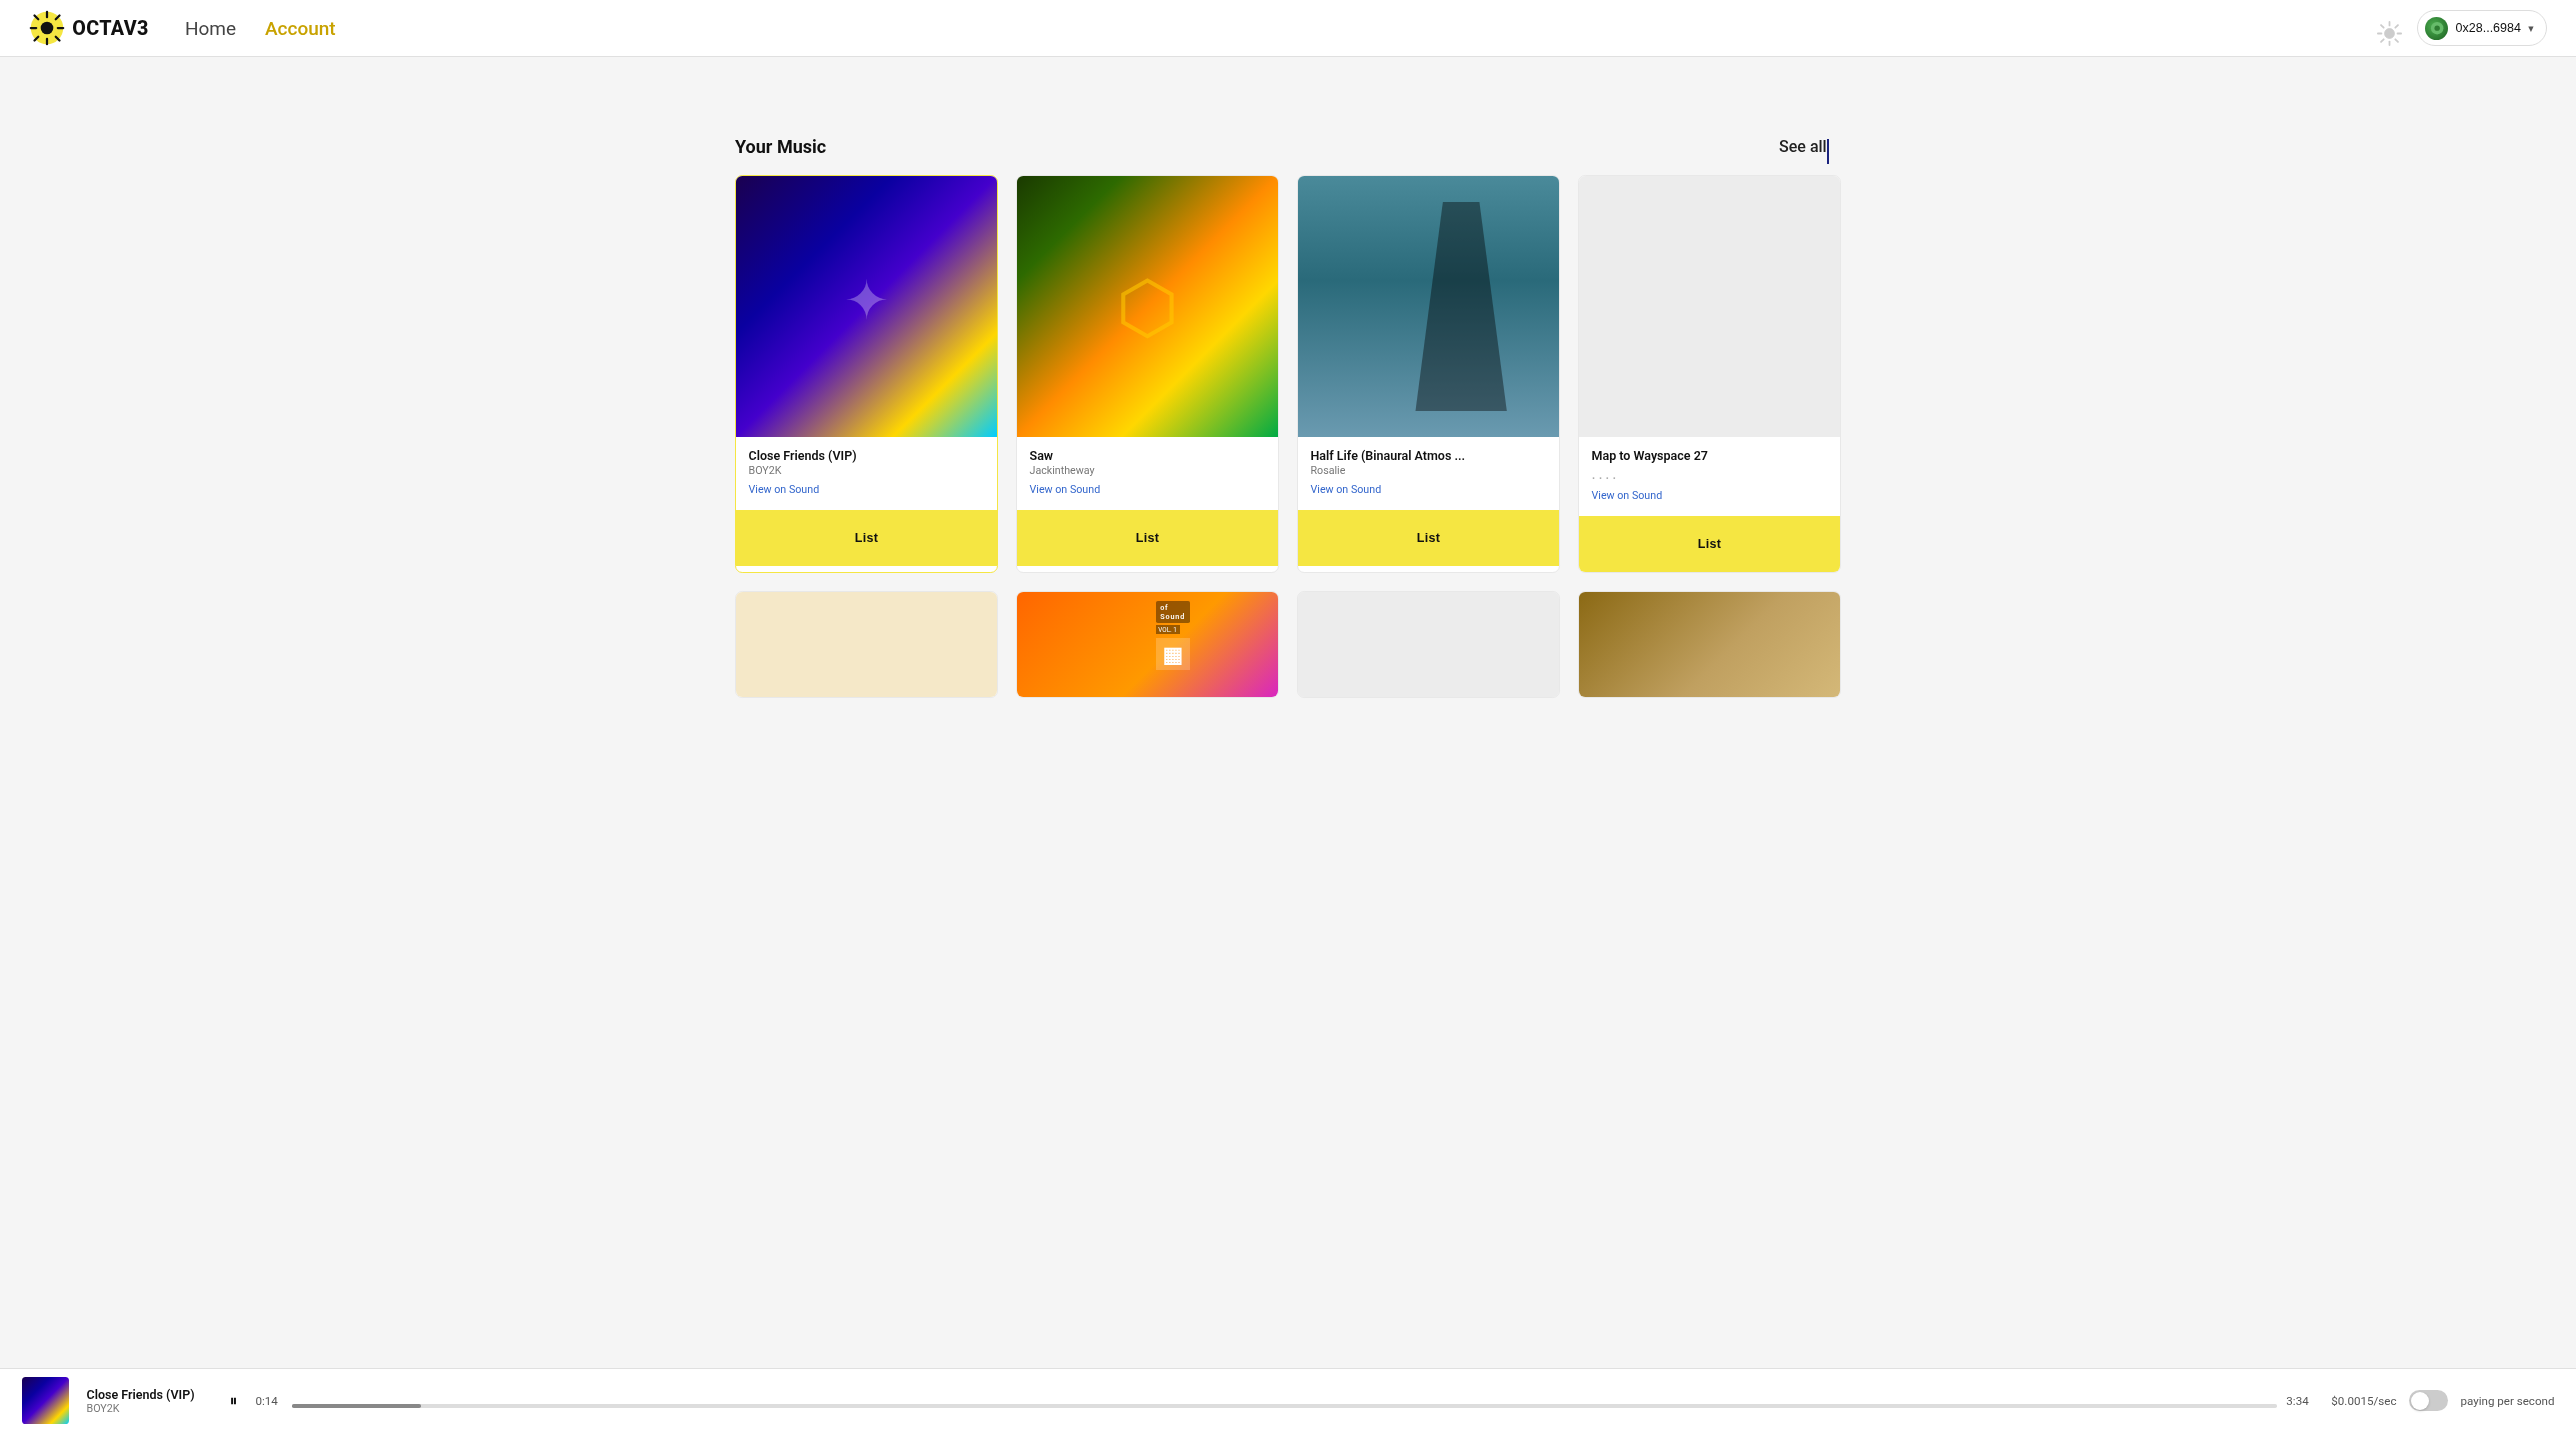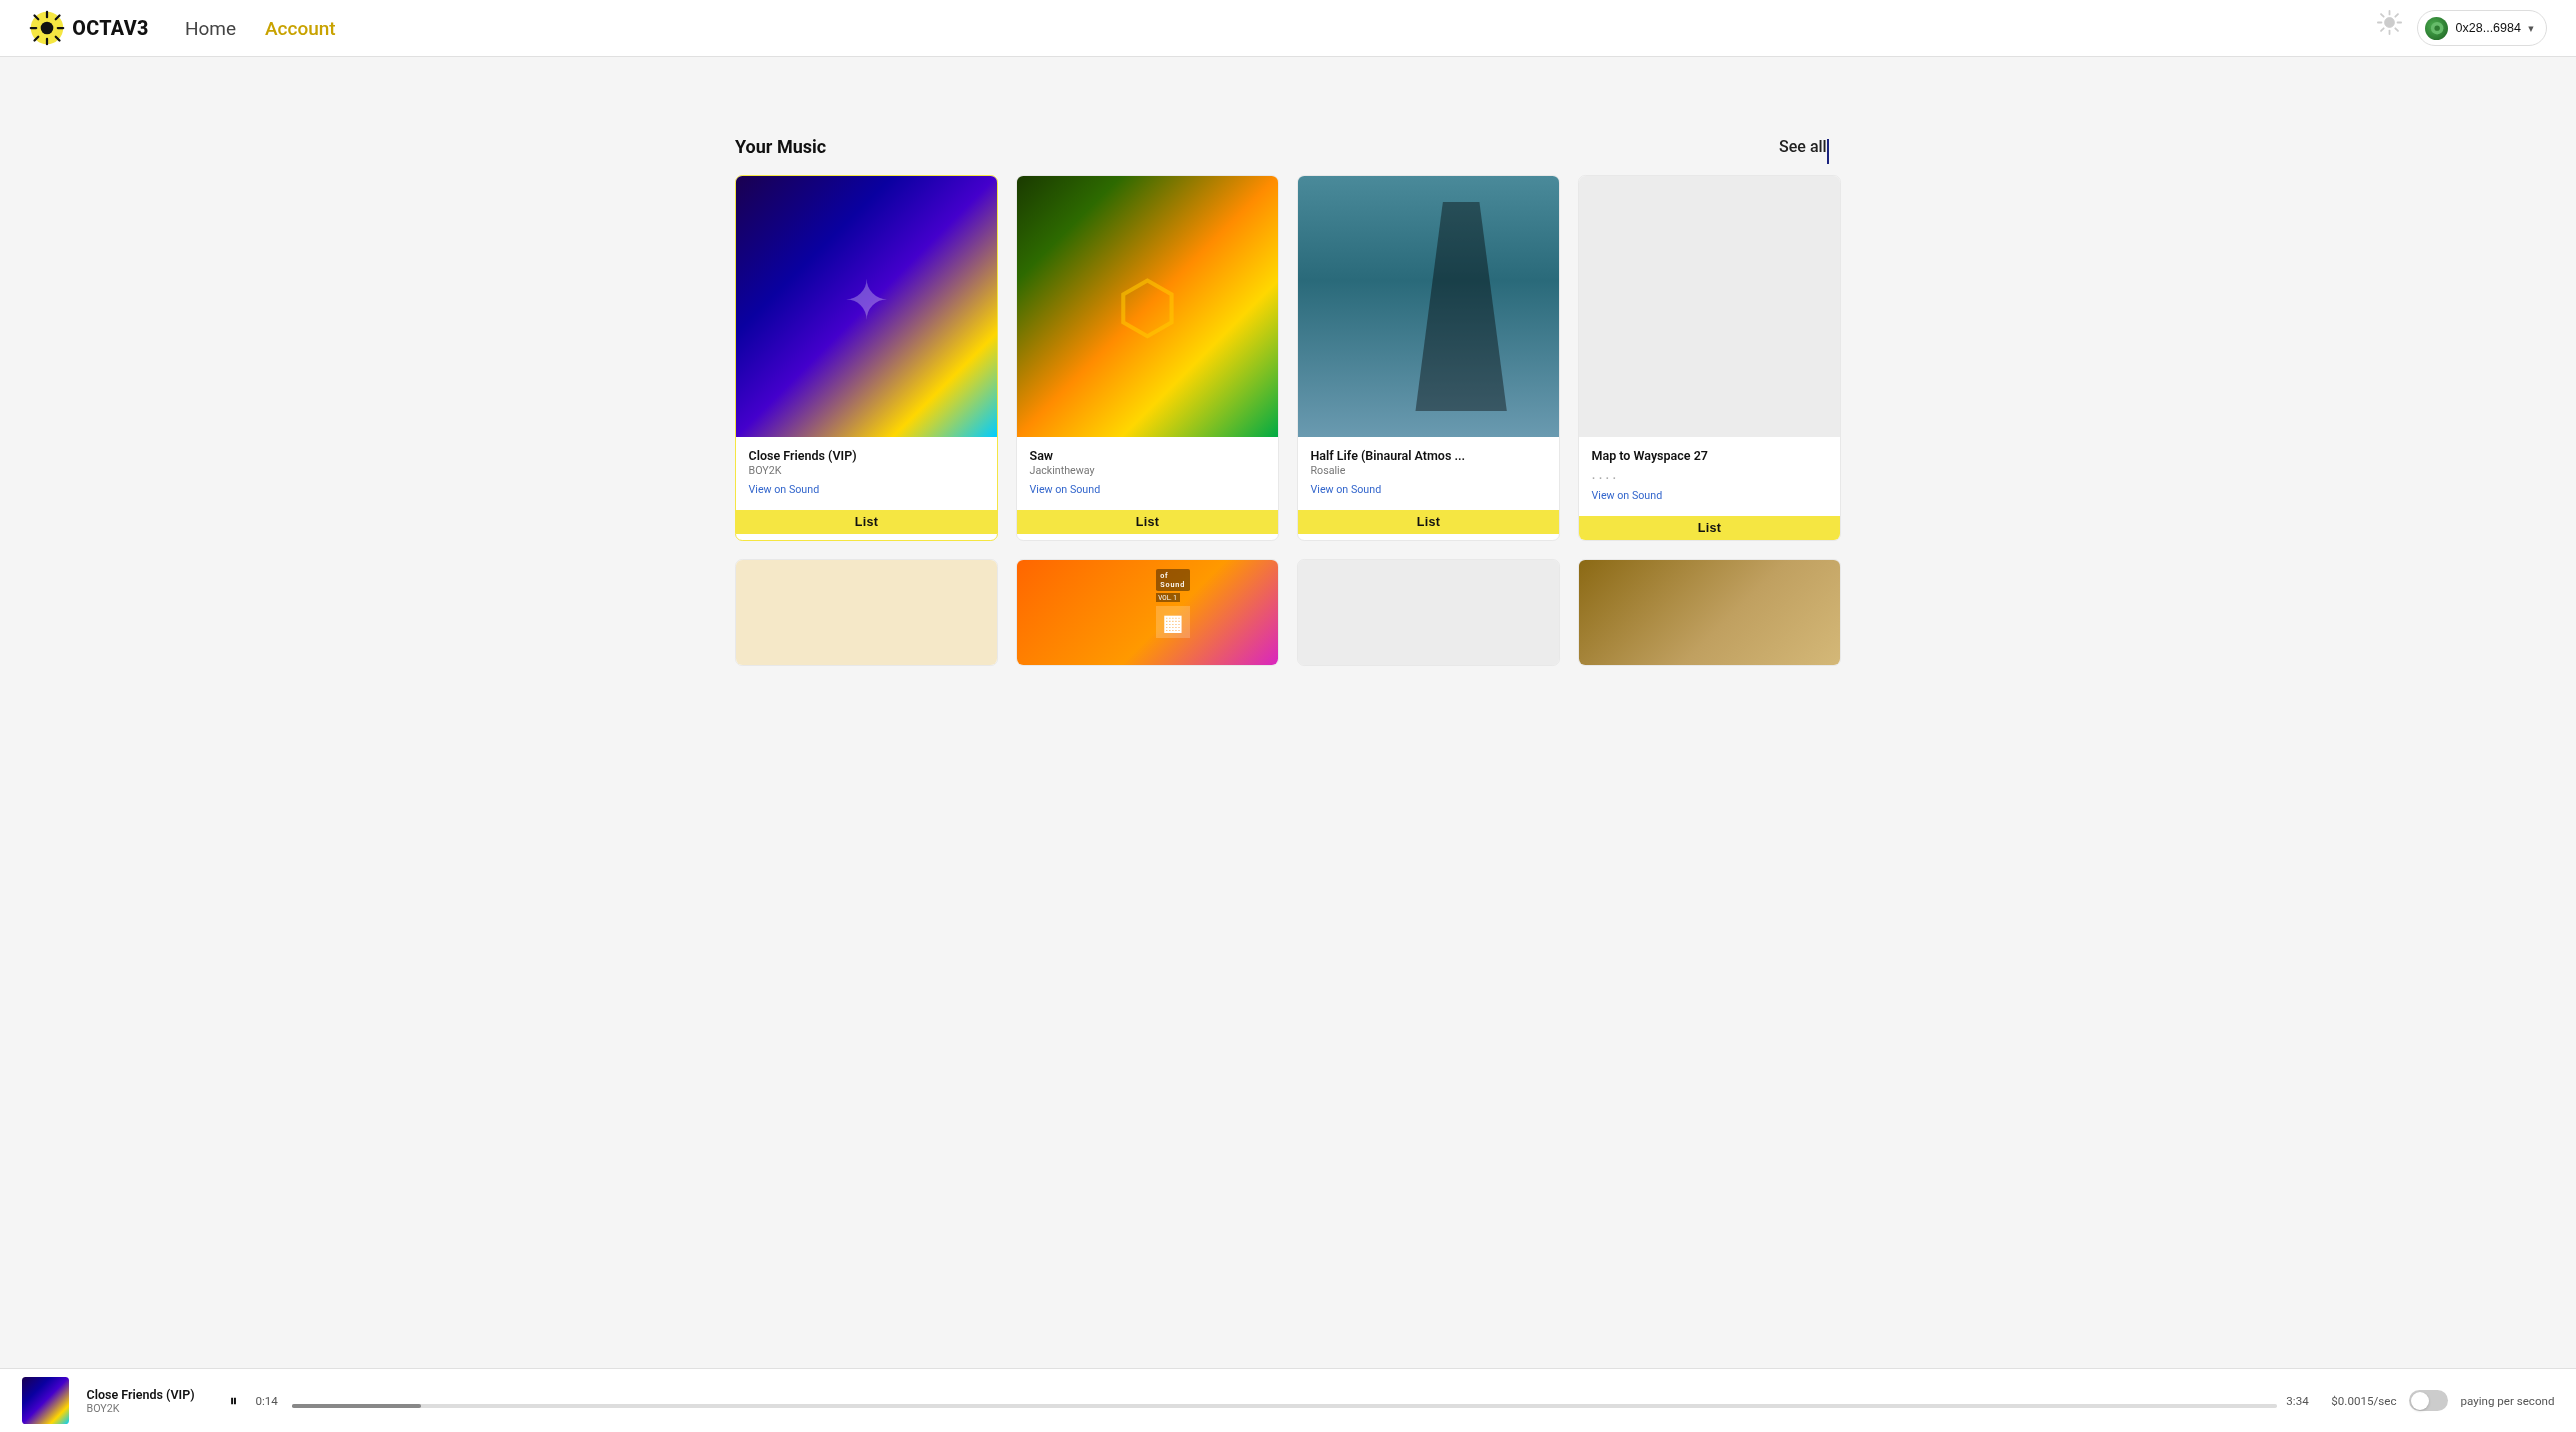--- a/index.html
+++ b/index.html
@@ -50,21 +50,21 @@
       text-decoration: none;
       text-align: right;
     }
     .nav-item.active {
       color: #c8a200;
       font-weight: 500;
     }
     .header-right {
       margin-left: auto;
       display: flex;
-      align-items: flex-start;
+      align-items: flex-end;
       gap: 15px;
     }
     .sun-icon {
       width: 25px;
       height: 25px;
       cursor: pointer;
     }
     .wallet-btn {
       display: flex;
       align-items: center;
@@ -270,21 +270,21 @@
       color: #3366cc;
       cursor: pointer;
       text-decoration: none;
       display: block;
       margin-bottom: 9px;
     }
     .list-btn {
       width: 100%;
       background: #f5e642;
       border: none;
-      padding: 5px;
+      padding: 21px;
       font-size: 12.5px;
       font-weight: 700;
       cursor: pointer;
       color: #111;
       letter-spacing: 0.3px;
     }
 
     
     .player-bar {
       position: fixed;

